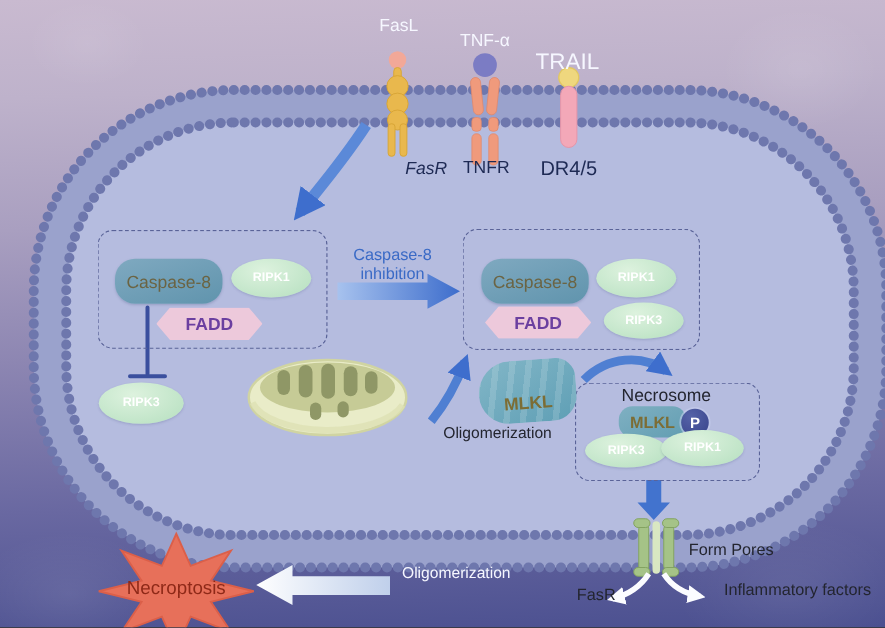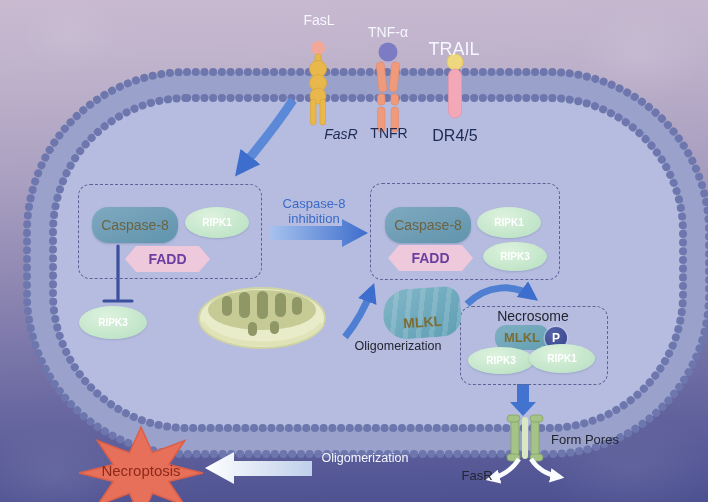--- a/index.html
+++ b/index.html
@@ -179,17 +179,18 @@
   <div class="txt dark" style="left:346px;top:339px;width:104px;font-size:12.5px;">Oligomerization</div>
 
   <div class="txt box-title" style="left:460px;top:309px;width:146px;">Necrosome</div>
   <div class="mlkl-pill" style="left:495px;top:325px;width:54px;height:25px;">MLKL</div>
   <div class="p-circle" style="left:545px;top:327px;width:22px;height:22px;">P</div>
   <div class="ellipse-green" style="left:468px;top:347px;width:66px;height:27px;">RIPK3</div>
   <div class="ellipse-green" style="left:529px;top:344px;width:66px;height:29px;">RIPK1</div>
 
   <div class="txt dark" style="left:551px;top:433px;width:80px;font-size:13px;text-align:left;">Form Pores</div>
   <div class="txt dark" style="left:447px;top:469px;width:60px;font-size:13px;">FasR</div>
+  <div class="txt dark" style="left:578px;top:465px;width:120px;font-size:13px;">Inflammatory factors</div>
 
   <div class="txt" style="left:88px;top:463px;width:106px;font-size:15px;color:#8e2918;font-weight:500;">Necroptosis</div>
   <div class="txt w" style="left:305px;top:451px;width:120px;font-size:12.5px;">Oligomerization</div>
 
 </div>
 
 </body></html>

